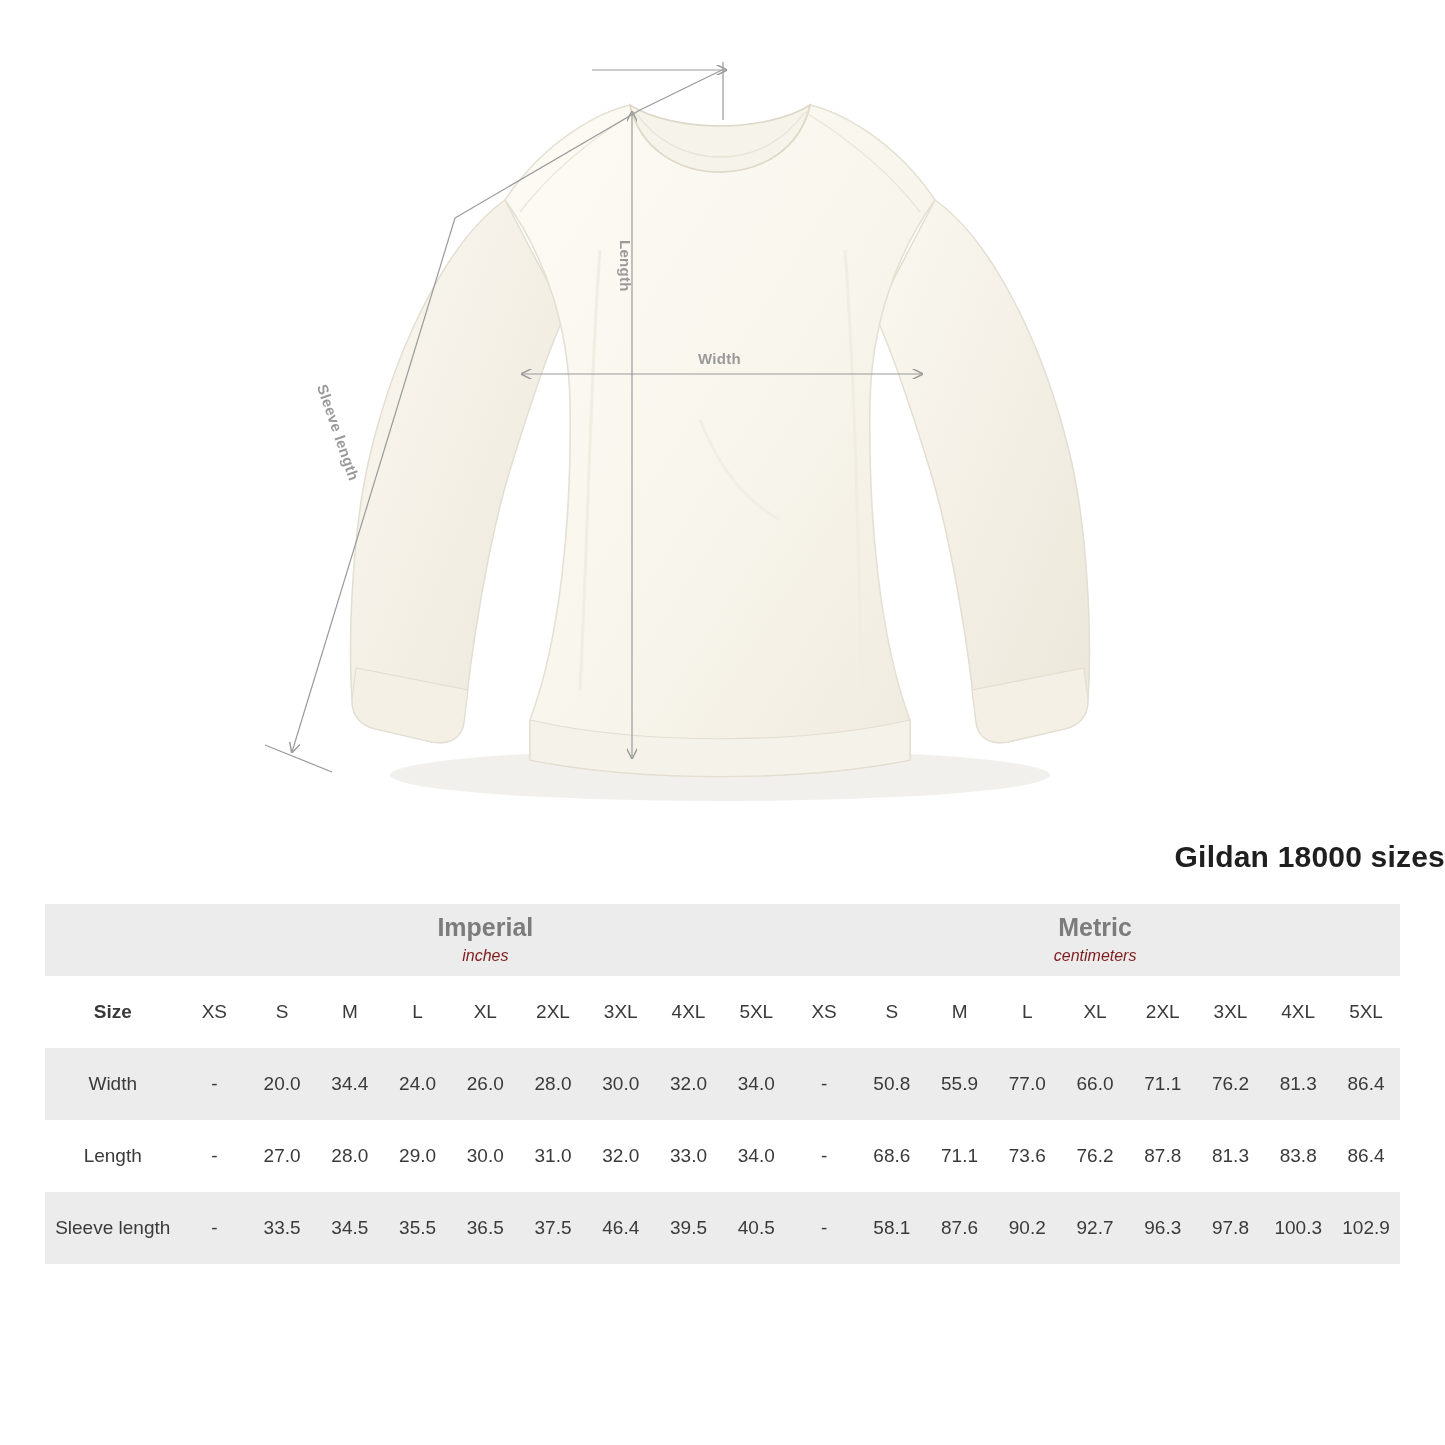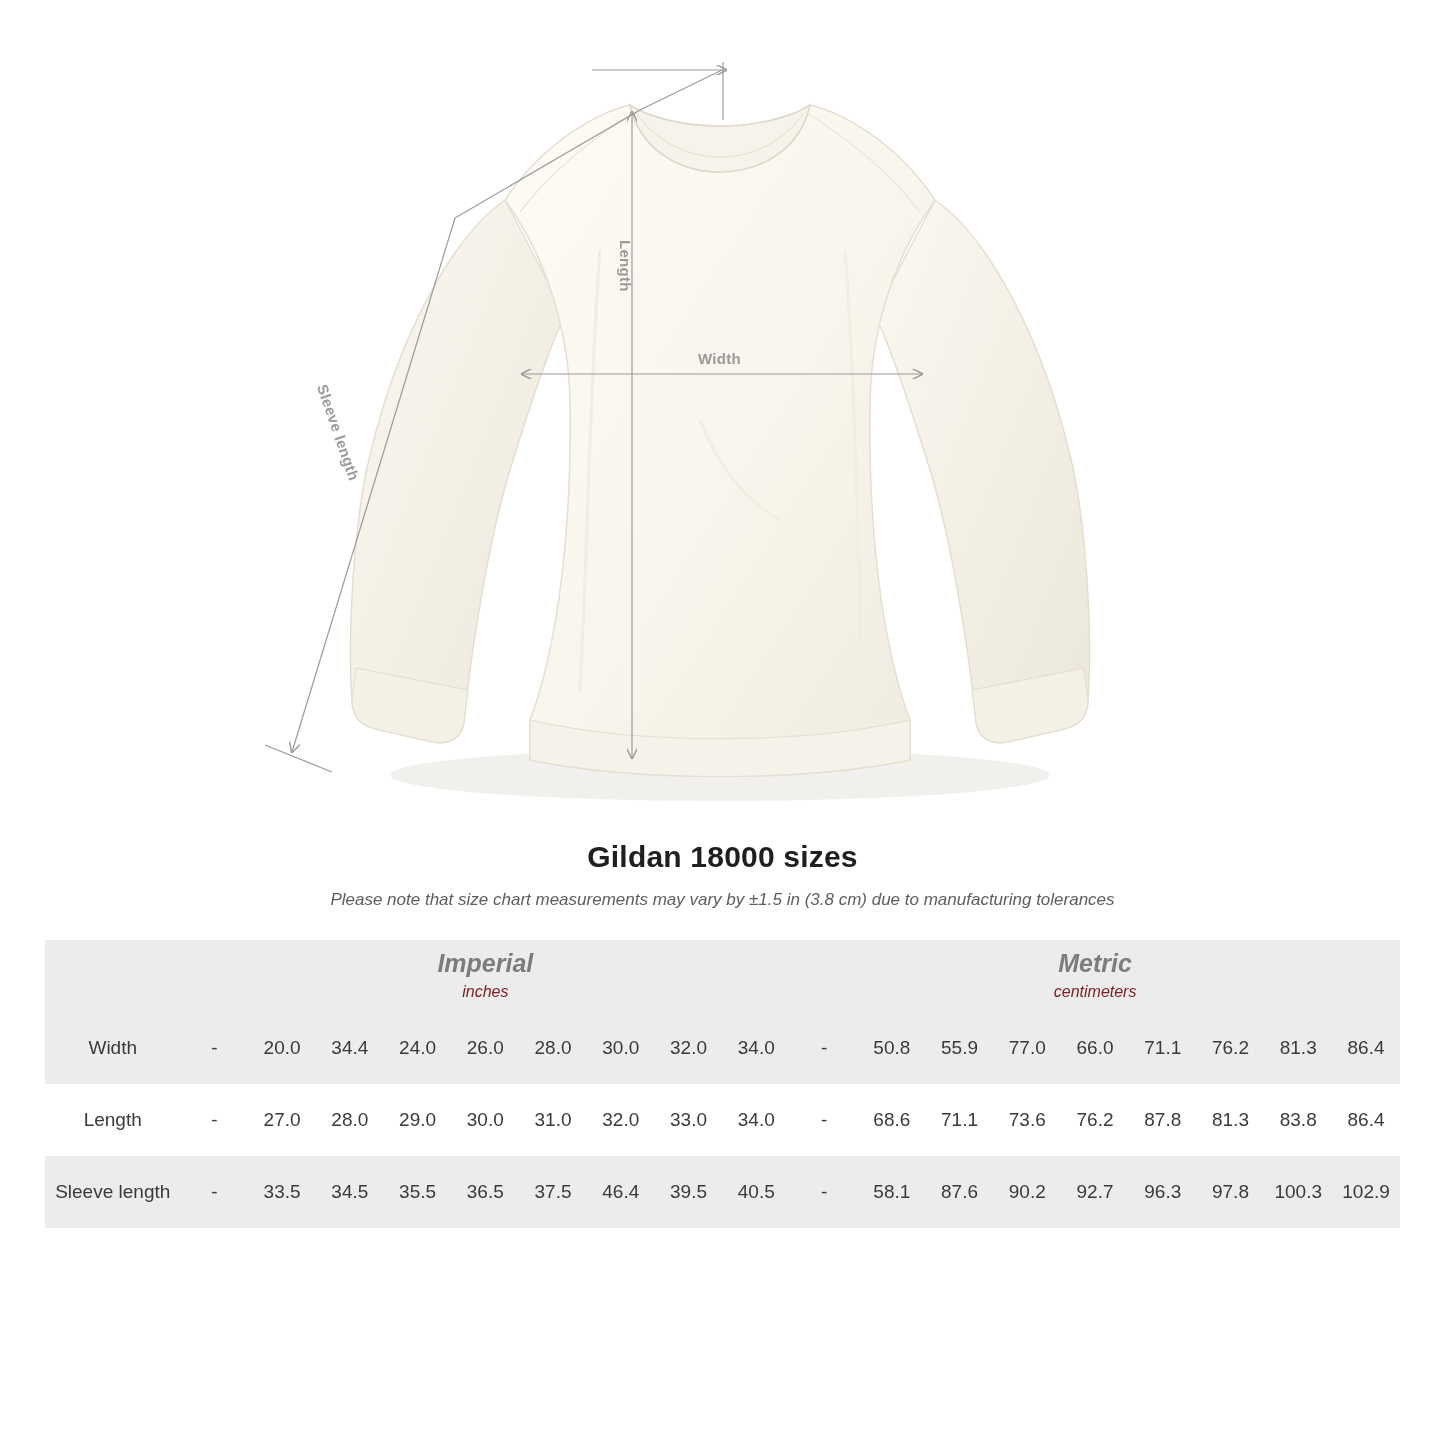--- a/index.html
+++ b/index.html
@@ -51,21 +51,21 @@
   .dim-label.sleeve-label {
     left: 330px;
     top: 382px;
     transform: rotate(71deg);
     transform-origin: left top;
     white-space: nowrap;
   }
 
   
   .title-block {
-    text-align: center;
+    text-align: right;
     margin-top: 10px;
   }
   .chart-title {
     font-size: 30px;
     font-weight: bold;
     color: #1f1f1f;
     letter-spacing: 0.2px;
   }
   .chart-note {
     margin-top: 16px;
@@ -94,21 +94,20 @@
     height: 72px;
     vertical-align: middle;
     border: none;
   }
   .unit-row td {
     background: #ececec;
     height: 108px;
   }
   .unit-name {
     font-size: 25px;
-    font-style: italic;
     font-weight: bold;
     color: #7c7c7c;
     line-height: 1.25;
   }
   .unit-sub {
     font-size: 16px;
     font-style: italic;
     color: #7f1d1d;
     line-height: 1.6;
   }
@@ -204,21 +203,20 @@
     <line x1="265" y1="745" x2="332" y2="772" stroke="#9a9a9a" stroke-width="1.2"></line>
   </svg>
 
   <div class="dim-label width-label">Width</div>
   <div class="dim-label length-label">Length</div>
   <div class="dim-label sleeve-label">Sleeve length</div>
 </div>
 
 <div class="title-block">
   <div class="chart-title">Gildan 18000 sizes</div>
-  <div class="chart-note">Please note that size chart measurements may vary by ±1.5 in (3.8 cm) due to manufacturing tolerances</div>
 </div>
 
 <div class="table-wrap">
   <table class="size-table">
     <colgroup>
       <col class="col-label">
       <col class="col-data">
         <col class="col-data">
         <col class="col-data">
         <col class="col-data">
@@ -242,20 +240,41 @@
           <td></td>
           <td colspan="9">
             <div class="unit-name">Imperial</div>
             <div class="unit-sub">inches</div>
           </td>
           <td colspan="9">
             <div class="unit-name">Metric</div>
             <div class="unit-sub">centimeters</div>
           </td>
         </tr>
+        <tr class="hdr-row">
+          <td class="rowlab">Size</td>
+          <td>XS</td>
+          <td>S</td>
+          <td>M</td>
+          <td>L</td>
+          <td>XL</td>
+          <td>2XL</td>
+          <td>3XL</td>
+          <td>4XL</td>
+          <td>5XL</td>
+          <td>XS</td>
+          <td>S</td>
+          <td>M</td>
+          <td>L</td>
+          <td>XL</td>
+          <td>2XL</td>
+          <td>3XL</td>
+          <td>4XL</td>
+          <td>5XL</td>
+        </tr>
         <tr class="band-alt">
           <td class="rowlab">Width</td>
           <td>-</td>
           <td>20.0</td>
           <td>34.4</td>
           <td>24.0</td>
           <td>26.0</td>
           <td>28.0</td>
           <td>30.0</td>
           <td>32.0</td>

